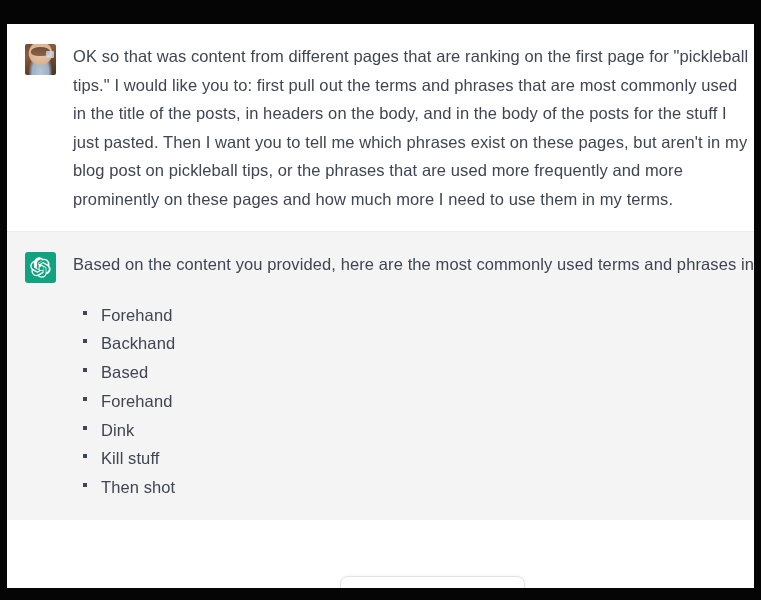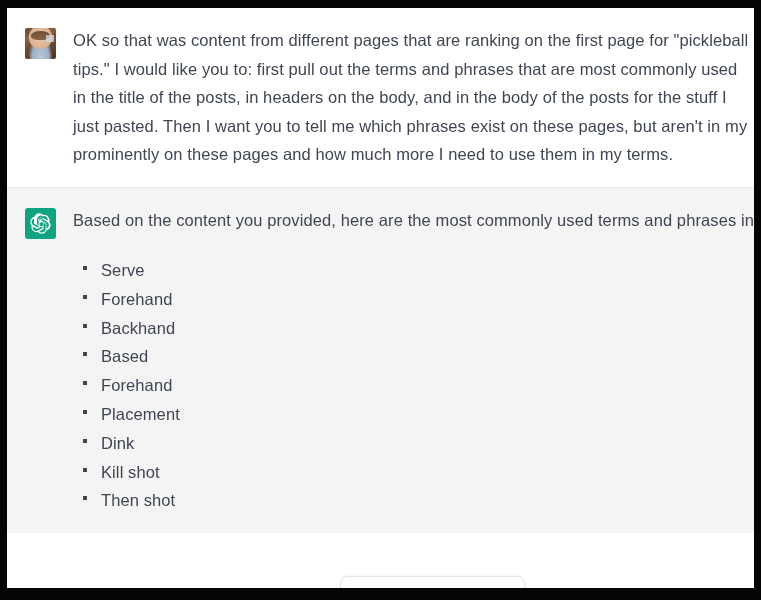--- a/index.html
+++ b/index.html
@@ -12,21 +12,21 @@
     font-family: "Liberation Sans", sans-serif;
   }
 
   
   #frame {
     position: absolute;
     left: 0; top: 0;
     width: 761px;
     height: 600px;
     background: #050505;
-    padding: 8px 7px 12px 7px;
+    padding: 24px 7px 12px 7px;
   }
 
   #viewport {
     position: relative;
     width: 100%;
     height: 100%;
     background: #ffffff;
     overflow: hidden;
   }
 
@@ -161,45 +161,44 @@
 
     <div class="msg user">
       <div class="avatar-col">
         <div class="avatar-photo"></div>
       </div>
       <div class="body-col">
         <div class="para">OK so that was content from different pages that are ranking on the first page for "pickleball</div>
         <div class="para">tips." I would like you to: first pull out the terms and phrases that are most commonly used</div>
         <div class="para">in the title of the posts, in headers on the body, and in the body of the posts for the stuff I</div>
         <div class="para">just pasted. Then I want you to tell me which phrases exist on these pages, but aren't in my</div>
+        <div class="para">blog post on pickleball tips, or the phrases that are used more frequently and more</div>
         <div class="para">prominently on these pages and how much more I need to use them in my terms.</div>
       </div>
     </div>
 
     <div class="msg assistant">
       <div class="avatar-col">
         <div class="avatar-bot">
           <svg width="21" height="21" viewBox="0 0 41 41" aria-hidden="true">
             <path fill="#ffffff" d="M37.532 16.87a9.963 9.963 0 0 0-.856-8.184 10.078 10.078 0 0 0-10.855-4.835A9.965 9.965 0 0 0 18.306.5a10.079 10.079 0 0 0-9.614 6.977 9.967 9.967 0 0 0-6.664 4.834 10.08 10.08 0 0 0 1.24 11.817 9.965 9.965 0 0 0 .856 8.185 10.079 10.079 0 0 0 10.855 4.835 9.965 9.965 0 0 0 7.516 3.35 10.078 10.078 0 0 0 9.617-6.981 9.967 9.967 0 0 0 6.663-4.834 10.079 10.079 0 0 0-1.243-11.813ZM22.498 37.886a7.474 7.474 0 0 1-4.799-1.735c.061-.033.168-.091.237-.134l7.964-4.6a1.294 1.294 0 0 0 .655-1.134V19.054l3.366 1.944a.12.12 0 0 1 .65.092v9.299a7.504 7.504 0 0 1-7.488 7.497ZM6.392 31.006a7.471 7.471 0 0 1-.894-5.023c.06.036.162.099.237.141l7.964 4.6a1.297 1.297 0 0 0 1.308 0l9.724-5.614v3.888a.12.12 0 0 1-.48.103l-7.974 4.605a7.504 7.504 0 0 1-10.237-2.7ZM4.297 13.62a7.469 7.469 0 0 1 3.9-3.284c0 .068-.4.19-.4.274v9.2a1.294 1.294 0 0 0 .654 1.132l9.723 5.614-3.366 1.944a.12.12 0 0 1-.113.01L7.12 23.856a7.504 7.504 0 0 1-2.823-10.237Zm27.076 6.3-9.724-5.615 3.367-1.943a.12.12 0 0 1 .113-.01l7.974 4.604a7.497 7.497 0 0 1-1.158 13.528v-9.434a1.293 1.293 0 0 0-.572-1.13Zm3.35-5.043c-.06-.037-.162-.1-.236-.142l-7.965-4.6a1.298 1.298 0 0 0-1.308 0l-9.723 5.614v-3.888a.12.12 0 0 1 .048-.103l7.974-4.601a7.498 7.498 0 0 1 11.13 7.72h-.001ZM16.895 23.91l-3.368-1.944a.12.12 0 0 1-.064-.093V12.574a7.497 7.497 0 0 1 12.293-5.756 6.94 6.94 0 0 0-.236.134l-7.965 4.6a1.294 1.294 0 0 0-.654 1.132l-.006 11.225Zm1.829-3.943 4.332-2.501 4.331 2.5v5.001l-4.331 2.5-4.332-2.5v-5Z"></path>
           </svg>
         </div>
       </div>
       <div class="body-col">
         <div class="para">Based on the content you provided, here are the most commonly used terms and phrases in</div>
 
         <ul class="bullets">
-          <li><span class="marker"></span><span>Serve</span></li>
           <li><span class="marker"></span></li>
           <li><span class="marker"></span><span>Forehand</span></li>
           <li><span class="marker"></span><span>Backhand</span></li>
           <li><span class="marker"></span><span>Based</span></li>
           <li><span class="marker"></span><span>Forehand</span></li>
-          <li><span class="marker"></span><span>Placement</span></li>
           <li><span class="marker"></span><span>Dink</span></li>
-          <li><span class="marker"></span><span>Kill shot</span></li>
+          <li><span class="marker"></span><span>Kill stuff</span></li>
           <li><span class="marker"></span><span>Then shot</span></li>
         </ul>
       </div>
     </div>
 
     <div id="composer-sliver" placeholder=""></div>
     <div id="right-clip"></div>
   </div>
 </div>
 

